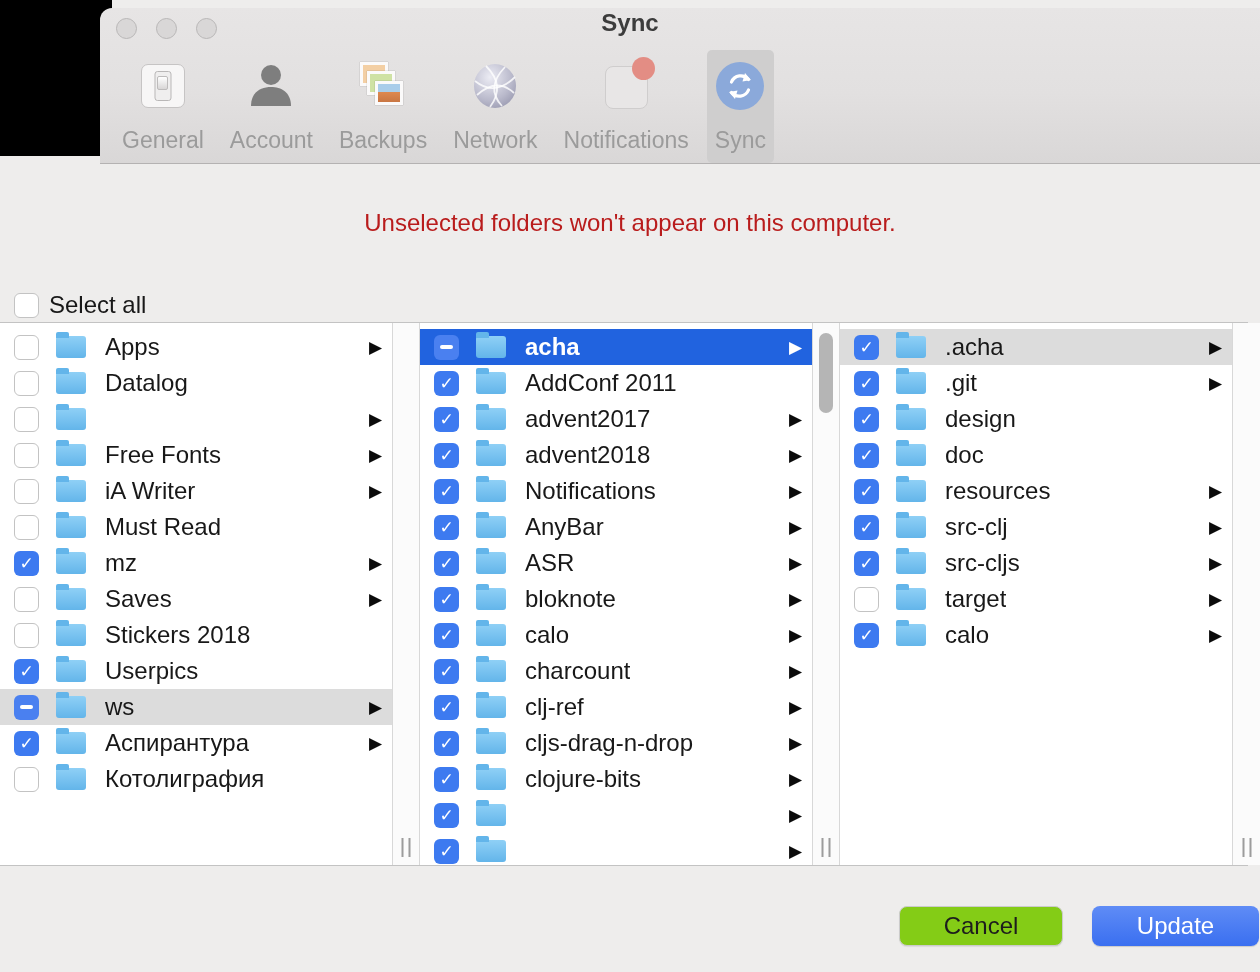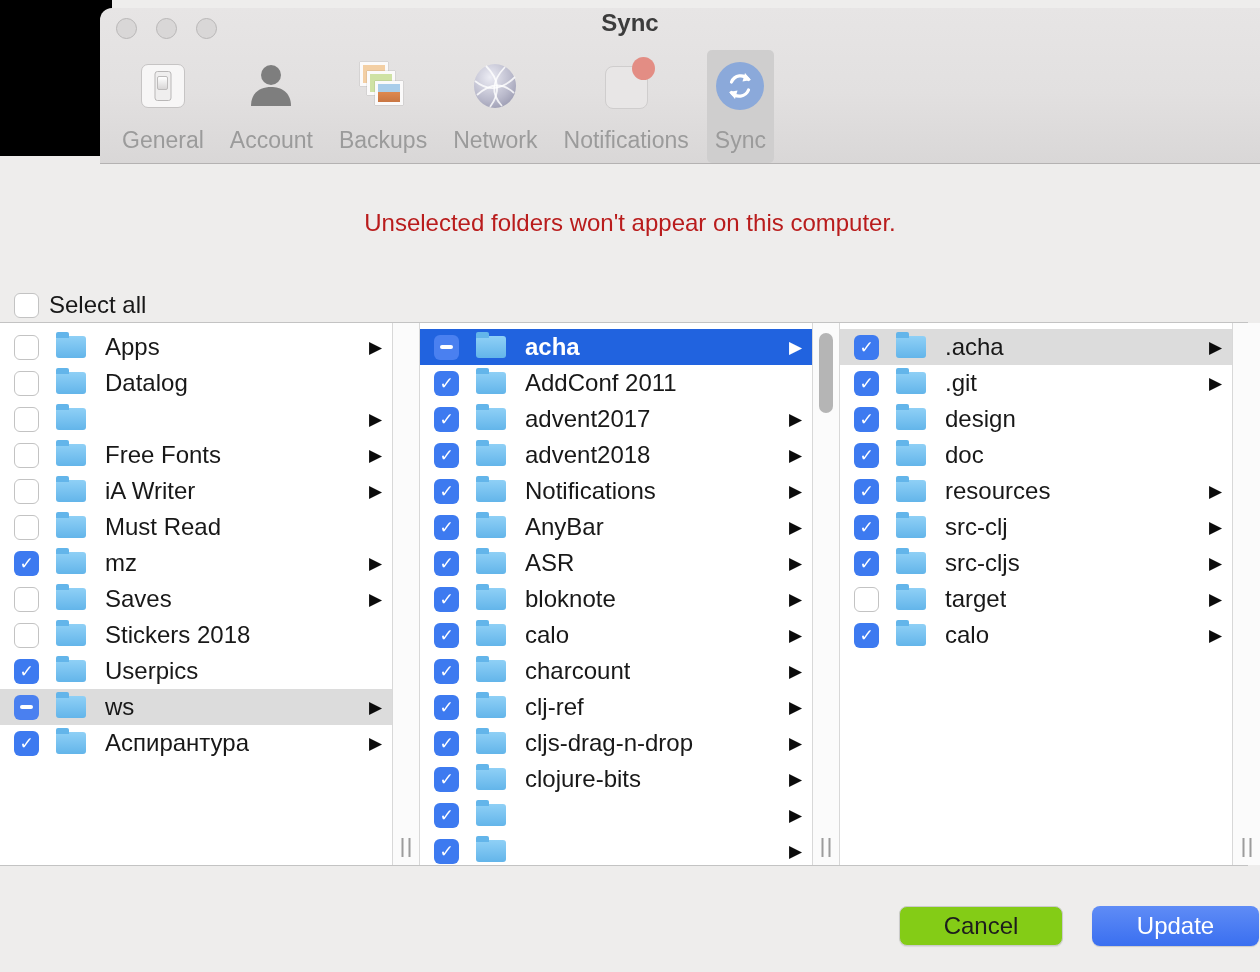--- a/index.html
+++ b/index.html
@@ -249,20 +249,25 @@
           <span class="folder"></span>
           <span class="lbl">ws</span>
           <span class="arrow">▶</span>
         </div>
         <div class="row">
           <span class="cb checked">✓</span>
           <span class="folder"></span>
           <span class="lbl">Аспирантура</span>
           <span class="arrow">▶</span>
         </div>
+        <div class="row">
+          <span class="cb unchecked"></span>
+          <span class="folder"></span>
+          <span class="lbl">Котолиграфия</span>
+        </div>
       </div>
     <div class="gutter">
       <div class="grip">
           <i></i>
           <i></i>
         </div>
     </div>
   </div>
   <div class="panel">
     <div class="list">

